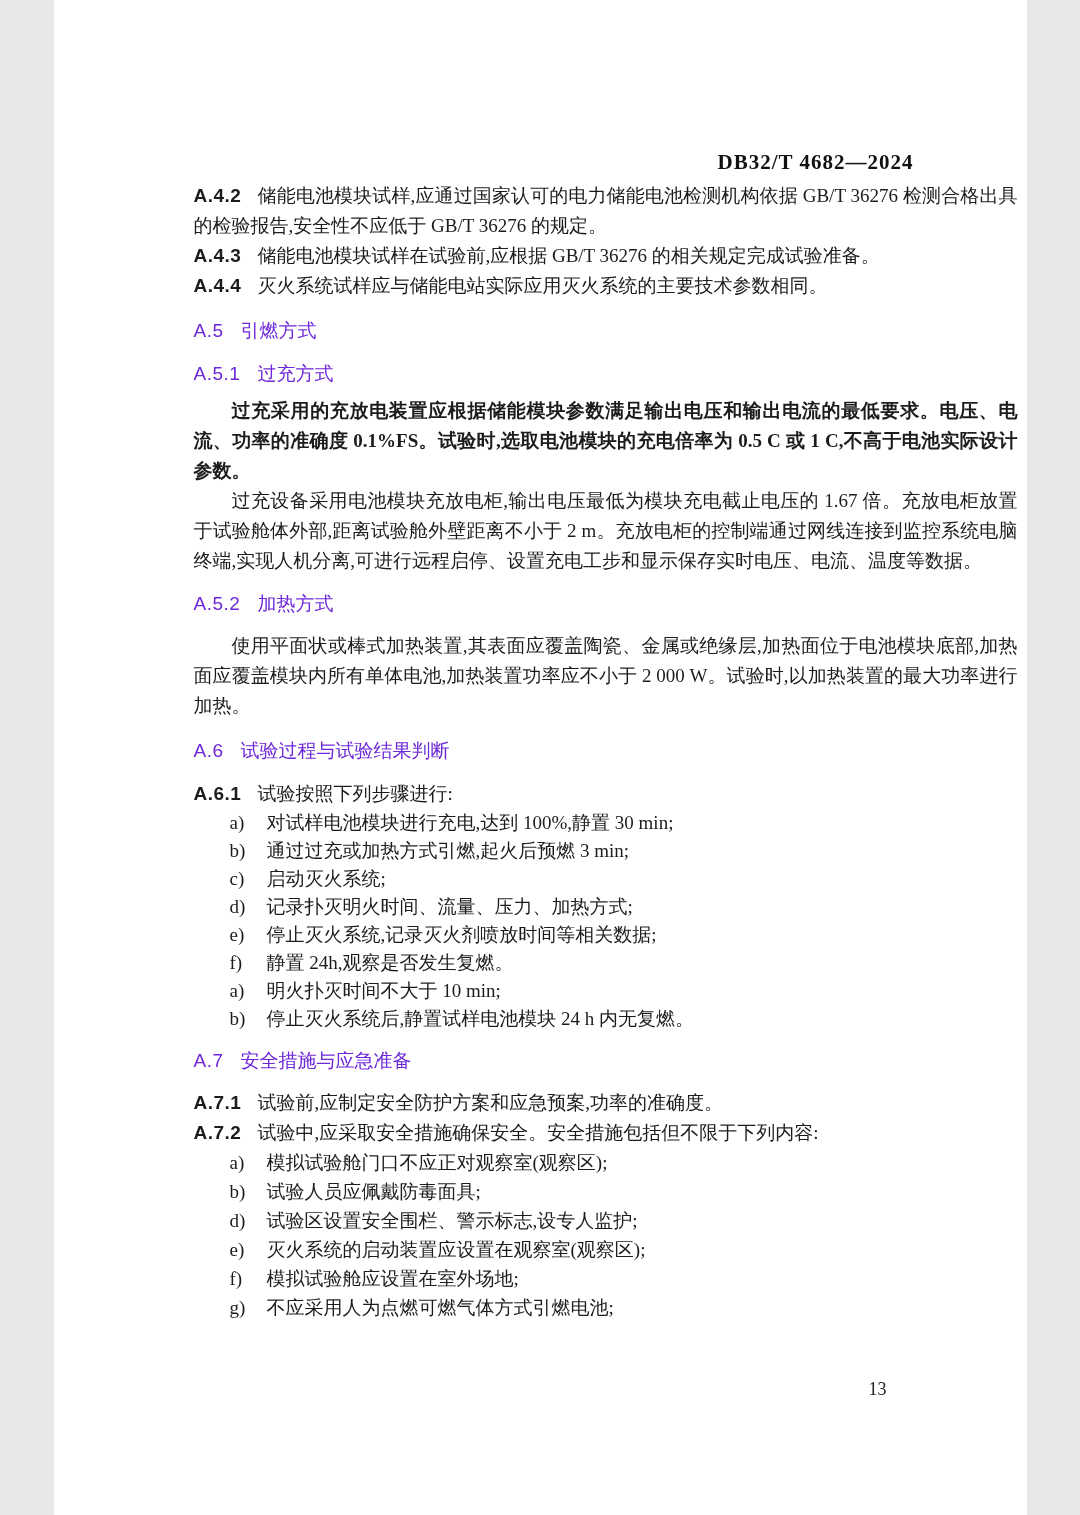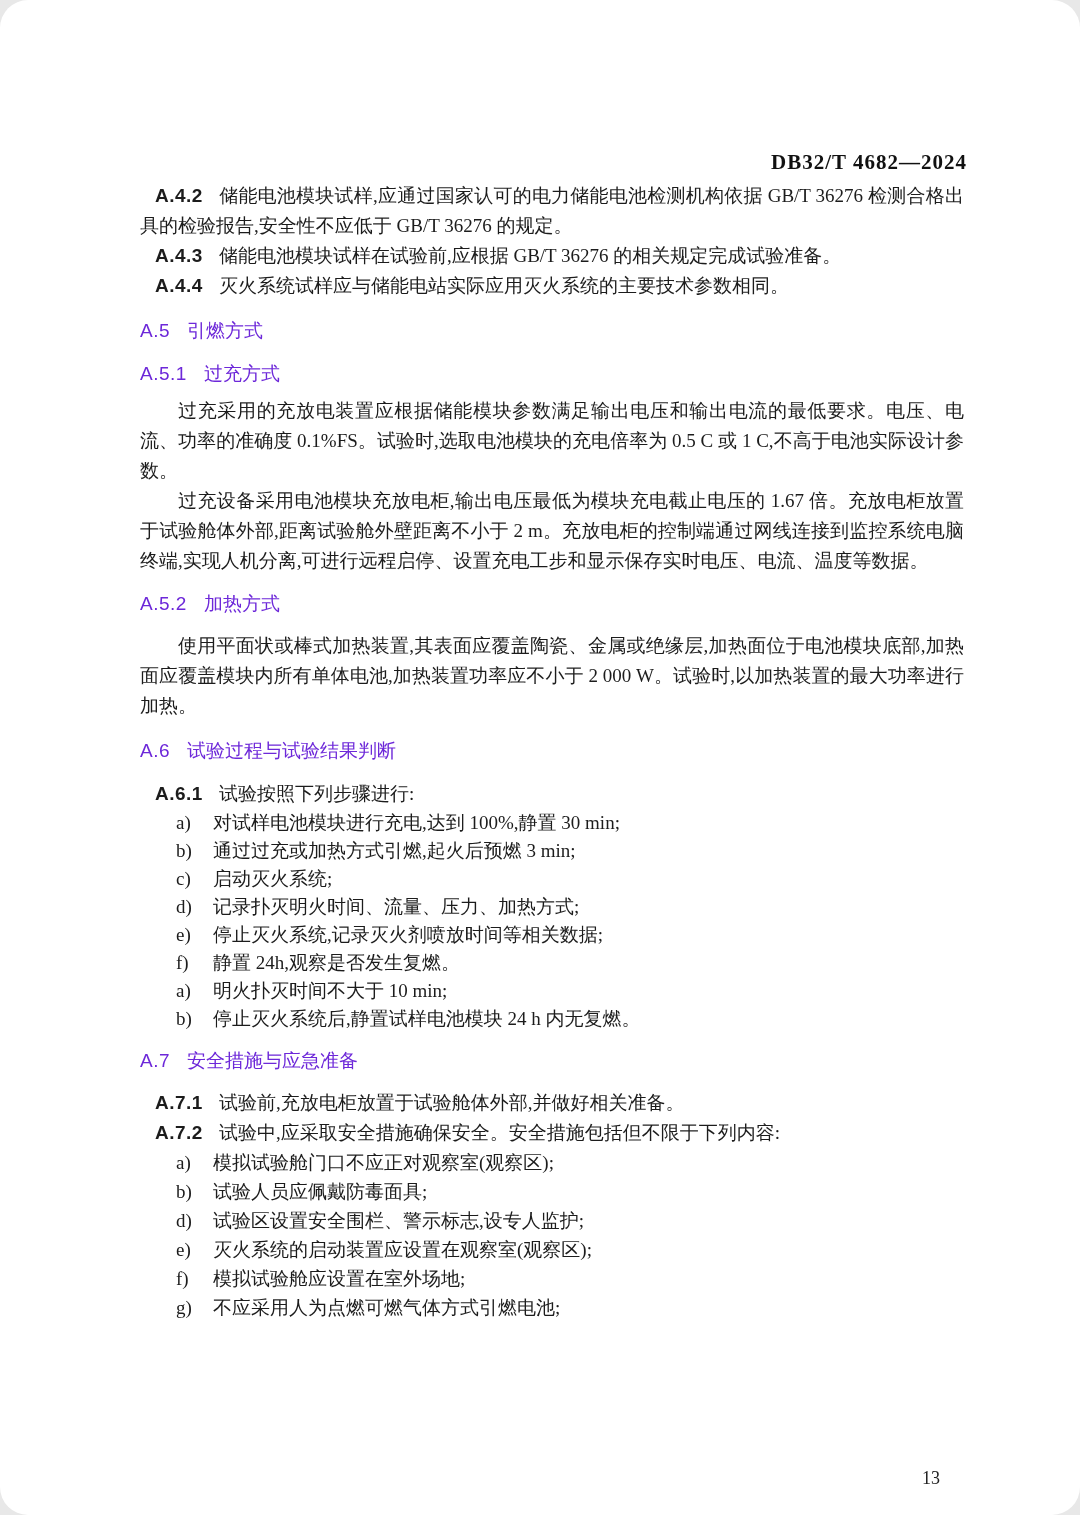--- a/index.html
+++ b/index.html
@@ -1,24 +1,23 @@
 <!DOCTYPE html>
 <html lang="zh"><head>
 <meta charset="utf-8">
 <style>
   html,body{margin:0;padding:0;background:#e8e8e8;}
   .page{
     position:relative;
-    width:1080px;height:1515px;
+    width:973px;height:1515px;
     margin:0 auto;
     background:#ffffff;
     color:#1c1c1c;
     font-family:"Liberation Serif","DejaVu Serif",serif;
     overflow:hidden;
-    border-radius:28px;
   }
   .doc-header{
     position:absolute;
     top:150px;right:113px;
     font-family:"Liberation Serif","DejaVu Serif",serif;
     font-weight:700;
     font-size:21px;
     letter-spacing:1px;
     color:#111;
   }
@@ -31,53 +30,52 @@
     font-size:19px;
     line-height:30px;
     margin:0;
     text-align:justify;
   }
   .para .num{
     font-family:"Liberation Sans","DejaVu Sans",sans-serif;
     font-weight:700;
     margin-right:16px;
     letter-spacing:.5px;
-    margin-left:15px;
   }
   .indent{text-indent:2em;}
   .heading{
     font-size:19px;
     line-height:30px;
     margin:0;
     font-family:"Liberation Sans","DejaVu Sans",sans-serif;
     font-weight:400;
     color:#6d28d9;
   }
   .heading .num{margin-right:17px;letter-spacing:.5px;}
   .mt15{margin-top:15px;}
   .mt13{margin-top:13px;}
   .mt12{margin-top:12px;}
-  .mt7{margin-top:7px;}
+  .mt7{margin-top:7px;font-weight:bold;}
   .mt2{margin-top:2px;}
   .mt1{margin-top:1px;}
   .list{margin:0;padding:0;list-style:none;}
   .list .li{
     font-size:19px;
     line-height:28px;
     padding-left:36px;
     margin:0;
   }
   .list.wide .li{line-height:29px;}
   .li .label{
     display:inline-block;
     width:37px;
   }
   .page-number{
     position:absolute;
-    top:1468px;
+    top:1379px;
     right:140px;
     font-size:18px;
     color:#222;
   }
 </style>
 </head>
 <body>
 
 <div class="page">
 
@@ -117,21 +115,21 @@
     </div>
 
 
     <div class="list mt2">
       <p class="li"><span class="label">a)</span><span>明火扑灭时间不大于 10 min;</span></p>
       <p class="li"><span class="label">b)</span><span>停止灭火系统后,静置试样电池模块 24 h 内无复燃。</span></p>
     </div>
 
     <h2 class="heading mt13"><span class="num">A.7</span><span>安全措施与应急准备</span></h2>
 
-    <p class="para mt12"><span class="num">A.7.1</span><span>试验前,充放电柜放置于试验舱体外部,并做好相关准备。</span></p>
+    <p class="para mt12"><span class="num">A.7.1</span><span>试验前,应制定安全防护方案和应急预案,功率的准确度。</span></p>
 
     <p class="para"><span class="num">A.7.2</span><span>试验中,应采取安全措施确保安全。安全措施包括但不限于下列内容:</span></p>
 
     <div class="list wide mt1">
       <p class="li"><span class="label">a)</span><span>模拟试验舱门口不应正对观察室(观察区);</span></p>
       <p class="li"><span class="label">b)</span><span>试验人员应佩戴防毒面具;</span></p>
       <p class="li"><span class="label">d)</span><span>试验区设置安全围栏、警示标志,设专人监护;</span></p>
       <p class="li"><span class="label">e)</span><span>灭火系统的启动装置应设置在观察室(观察区);</span></p>
       <p class="li"><span class="label">f)</span><span>模拟试验舱应设置在室外场地;</span></p>
       <p class="li"><span class="label">g)</span><span>不应采用人为点燃可燃气体方式引燃电池;</span></p>

